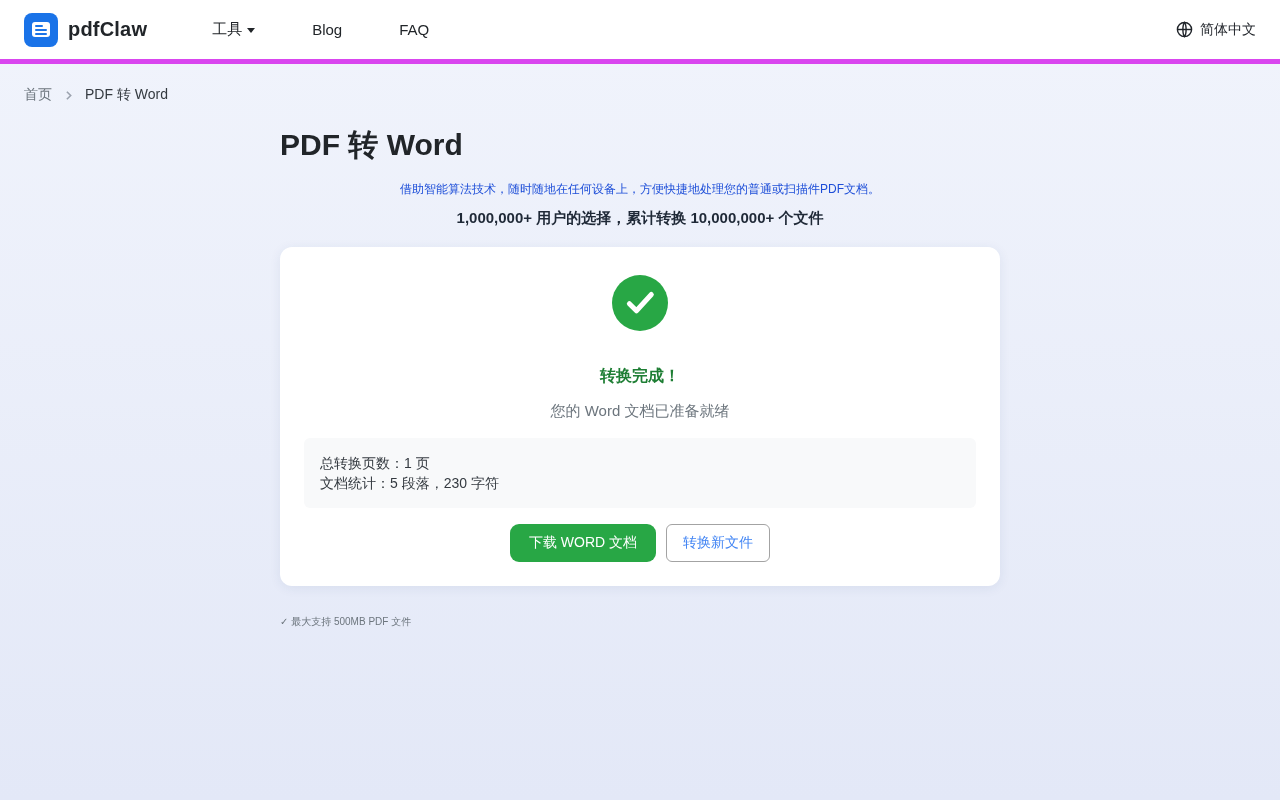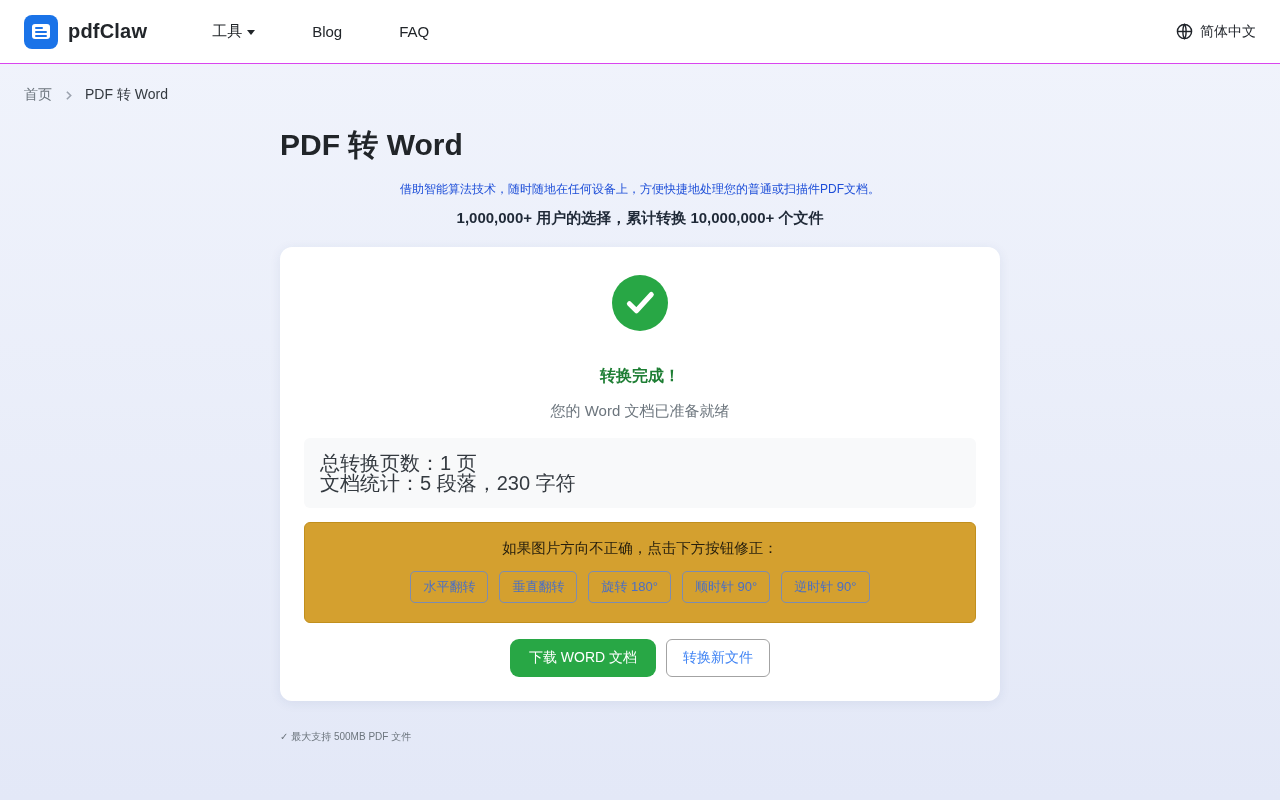--- a/index.html
+++ b/index.html
@@ -5,21 +5,21 @@
   * { margin: 0; padding: 0; box-sizing: border-box; }
   html, body {
     width: 1280px; height: 800px; overflow: hidden;
     font-family: "Liberation Sans", "DejaVu Sans", sans-serif;
     background: linear-gradient(180deg, #f1f4fc 0%, #e3e8f7 100%);
     color: #212529;
   }
 
   
   .navbar {
-    height: 64px; background: #ffffff; border-bottom: 1px solid #d946ef;
+    height: 64px; background: #ffffff; border-bottom: 5px solid #d946ef;
     display: flex; align-items: center; padding: 0 24px;
   }
   .brand { display: flex; align-items: center; gap: 10px; cursor: pointer; }
   .brand-icon {
     width: 34px; height: 34px; border-radius: 8px; background: #1a73e8;
     display: flex; align-items: center; justify-content: center;
   }
   .brand-doc {
     width: 18px; height: 15px; background: #ffffff; border-radius: 3px;
     display: flex; flex-direction: column; justify-content: center; gap: 2px;
@@ -64,21 +64,21 @@
   }
   .check-circle {
     width: 56px; height: 56px; border-radius: 50%; background: #28a745;
     margin: 0 auto; display: flex; align-items: center; justify-content: center;
   }
   .success-title { text-align: center; font-size: 16px; font-weight: bold; color: #1e7e34; margin-top: 35px; }
   .success-subtitle { text-align: center; font-size: 15px; color: #6c757d; margin-top: 15px; }
 
   .doc-stats-box {
     background: #f8f9fa; border-radius: 6px; margin-top: 17px;
-    padding: 15px 16px; font-size: 20px; color: #343a40; line-height: 20px;
+    padding: 15px 16px; font-size: 14px; color: #343a40; line-height: 20px;
   }
 
   .orientation-box {
     background: #d4a02f; border: 1px solid #c18f1d; border-radius: 6px;
     margin-top: 14px; padding: 16px 16px 19px; text-align: center;
   }
   .orientation-hint { font-size: 14.5px; color: #241d0d; }
   .orientation-buttons { display: flex; justify-content: center; gap: 11px; margin-top: 13px; }
   .orient-btn {
     background: transparent; border: 1px solid #7c8cb0; border-radius: 5px;
@@ -154,30 +154,20 @@
       </svg>
     </div>
     <h2 class="success-title">转换完成！</h2>
     <p class="success-subtitle">您的 Word 文档已准备就绪</p>
 
     <div class="doc-stats-box">
       <div>总转换页数：1 页</div>
       <div>文档统计：5 段落，230 字符</div>
     </div>
 
-    <div class="orientation-box">
-      <div class="orientation-hint">如果图片方向不正确，点击下方按钮修正：</div>
-      <div class="orientation-buttons">
-        <button class="orient-btn">水平翻转</button>
-        <button class="orient-btn">垂直翻转</button>
-        <button class="orient-btn">旋转 180°</button>
-        <button class="orient-btn">顺时针 90°</button>
-        <button class="orient-btn">逆时针 90°</button>
-      </div>
-    </div>
 
     <div class="action-row">
       <button class="btn-download">下载 WORD 文档</button>
       <button class="btn-convert-new">转换新文件</button>
     </div>
   </section>
 
   <p class="file-limit-note">✓ 最大支持 500MB PDF 文件</p>
 </main>
 

